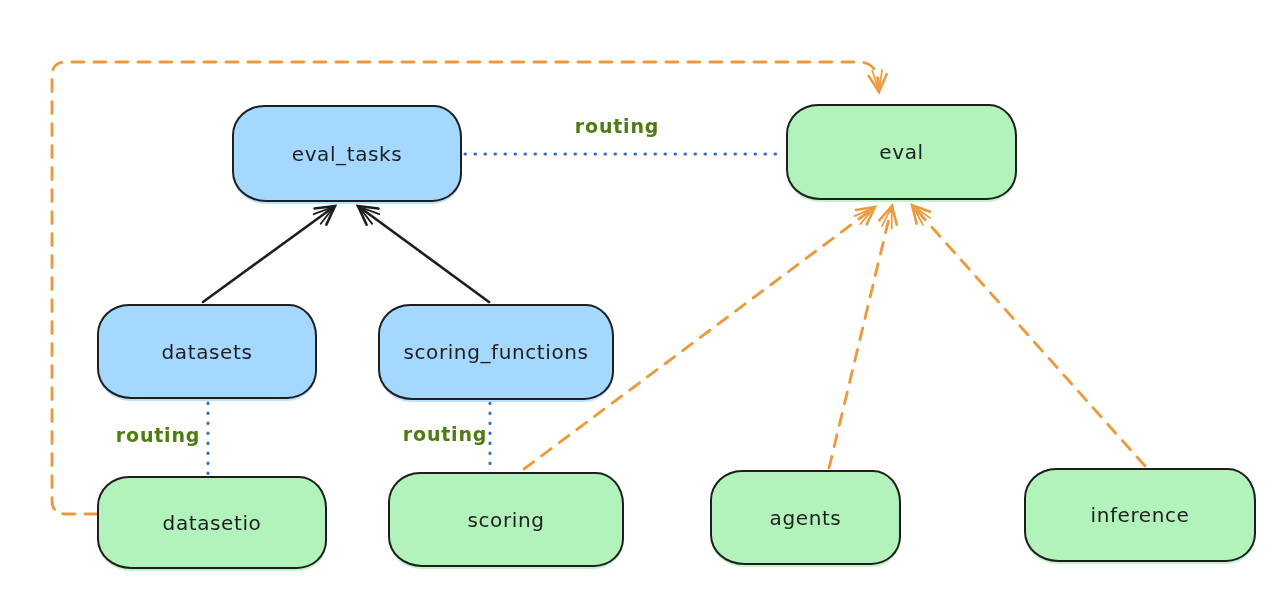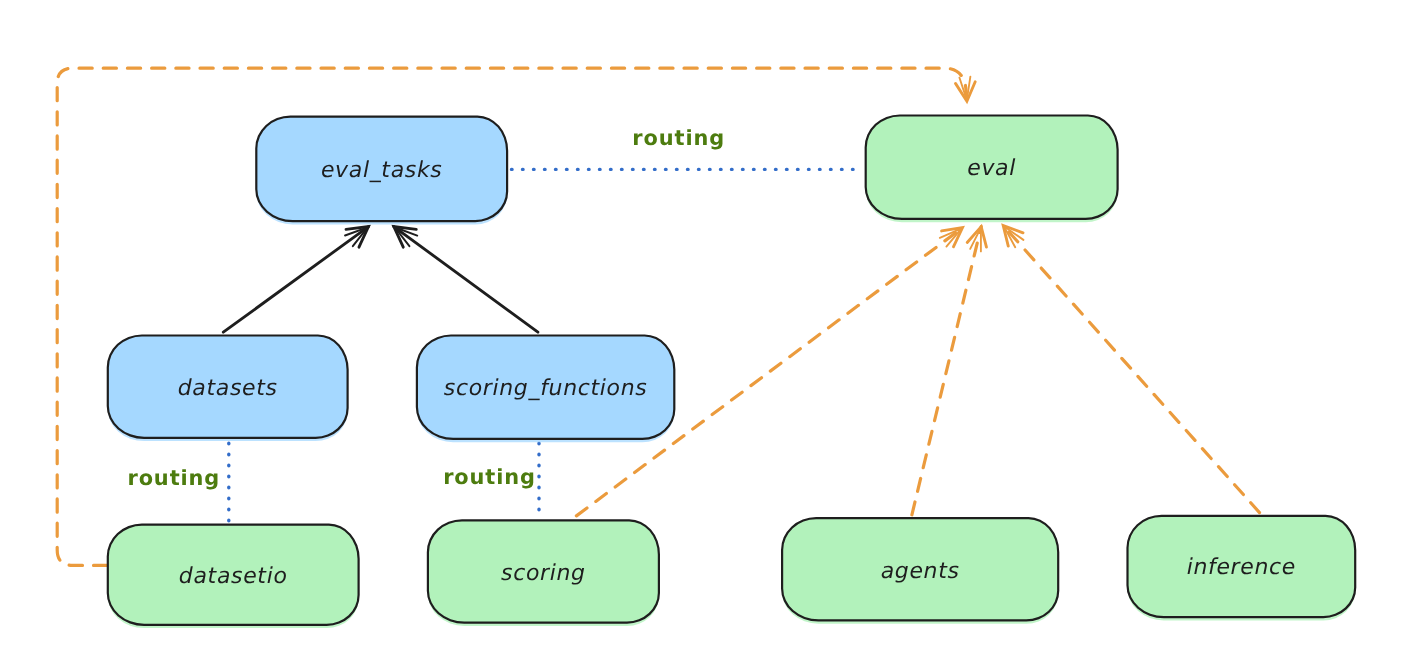--- a/index.html
+++ b/index.html
@@ -30,21 +30,20 @@
     align-items: center;
     justify-content: center;
   }
   .node.blue  { background: #a5d8ff; box-shadow: 0 3px 0 -1px rgba(165,216,255,.75); }
   .node.green { background: #b2f2bb; box-shadow: 0 3px 0 -1px rgba(178,242,187,.8); }
   .node-label {
     color: #1e1e1e;
     font-size: 20px;
     letter-spacing: 0.6px;
     white-space: nowrap;
-    font-style: italic;
   }
   .edge-label {
     position: absolute;
     color: #4d7c0f;
     font-size: 19px;
     font-weight: 600;
     letter-spacing: 0.8px;
     text-align: center;
     white-space: nowrap;
   }
@@ -92,29 +91,29 @@
   </div>
 
   <div class="node blue" style="left:378px;top:304px;width:236px;height:96px">
     <span class="node-label">scoring_functions</span>
   </div>
 
   <div class="node green" style="left:97px;top:476px;width:230px;height:93px">
     <span class="node-label">datasetio</span>
   </div>
 
-  <div class="node green" style="left:388px;top:472px;width:212px;height:95px">
+  <div class="node green" style="left:388px;top:472px;width:236px;height:95px">
     <span class="node-label">scoring</span>
   </div>
 
-  <div class="node green" style="left:710px;top:470px;width:253px;height:95px">
+  <div class="node green" style="left:710px;top:470px;width:191px;height:95px">
     <span class="node-label">agents</span>
   </div>
 
-  <div class="node green" style="left:1024px;top:468px;width:209px;height:94px">
+  <div class="node green" style="left:1024px;top:468px;width:232px;height:94px">
     <span class="node-label">inference</span>
   </div>
 
   <div class="edge-label" style="left:562px;top:115px;width:110px">routing</div>
 
   <div class="edge-label" style="left:108px;top:424px;width:100px">routing</div>
 
   <div class="edge-label" style="left:395px;top:423px;width:100px">routing</div>
 
 </div>

